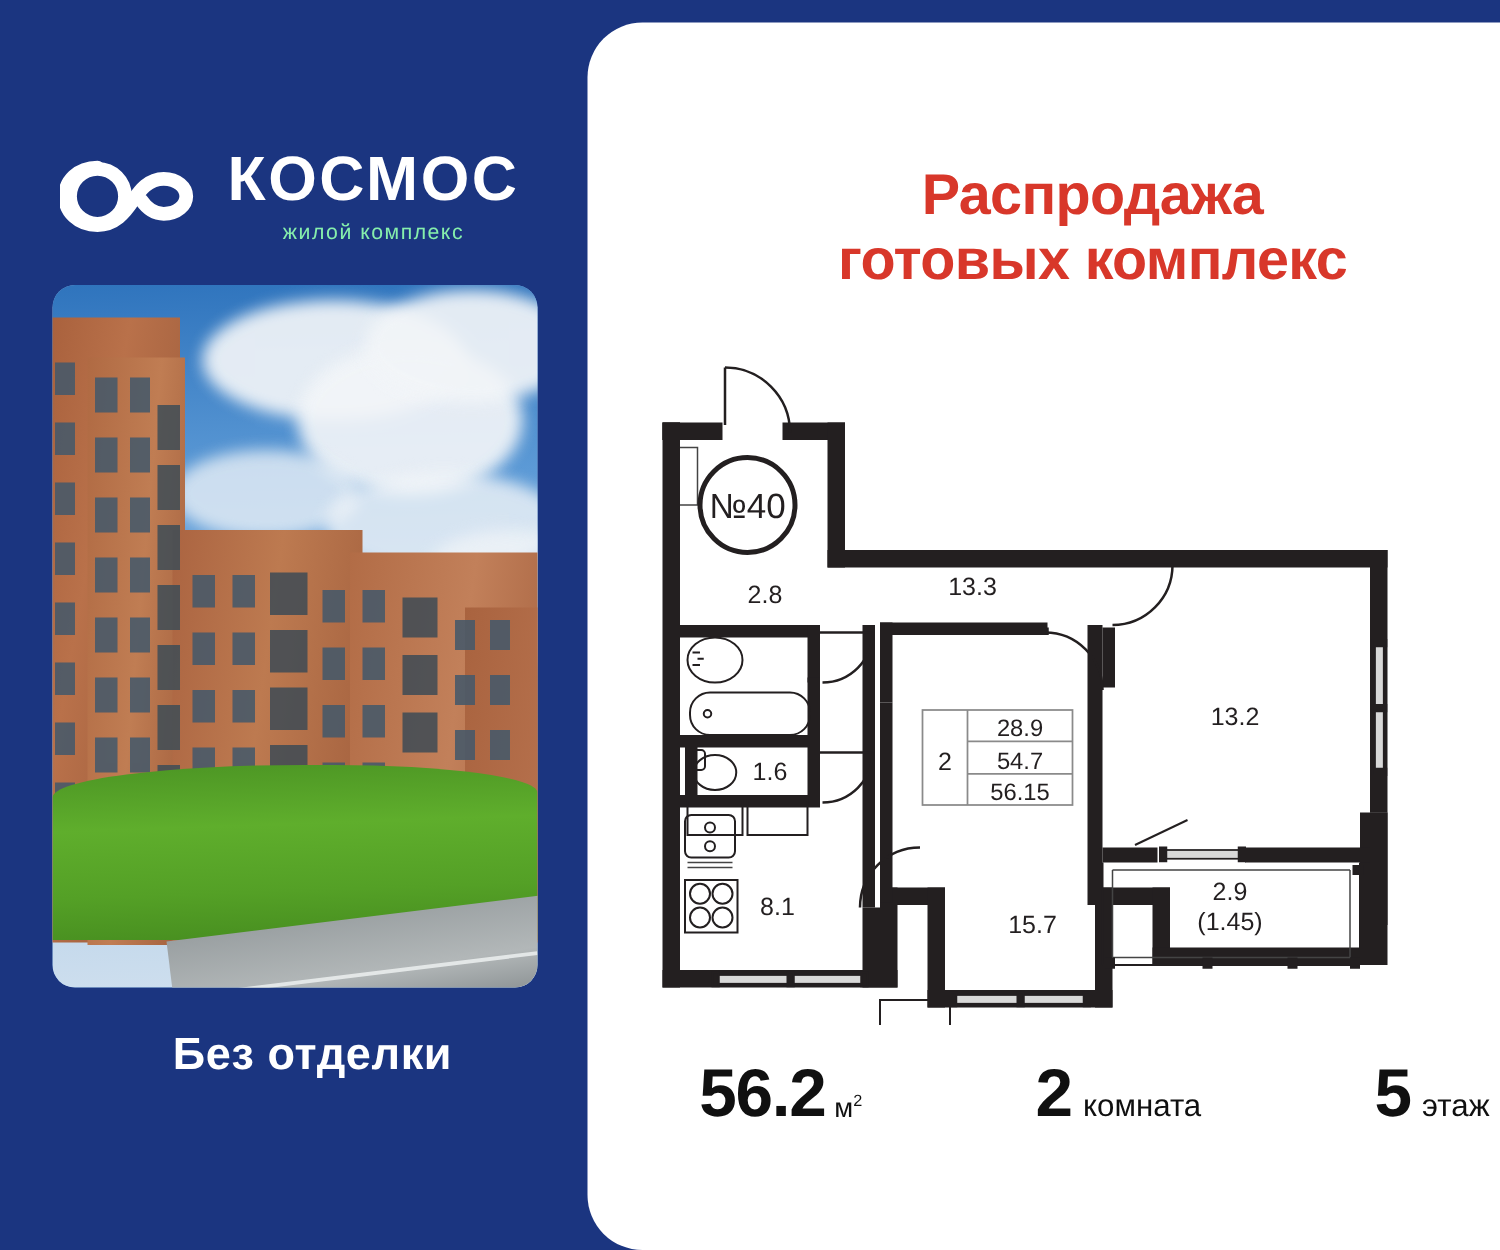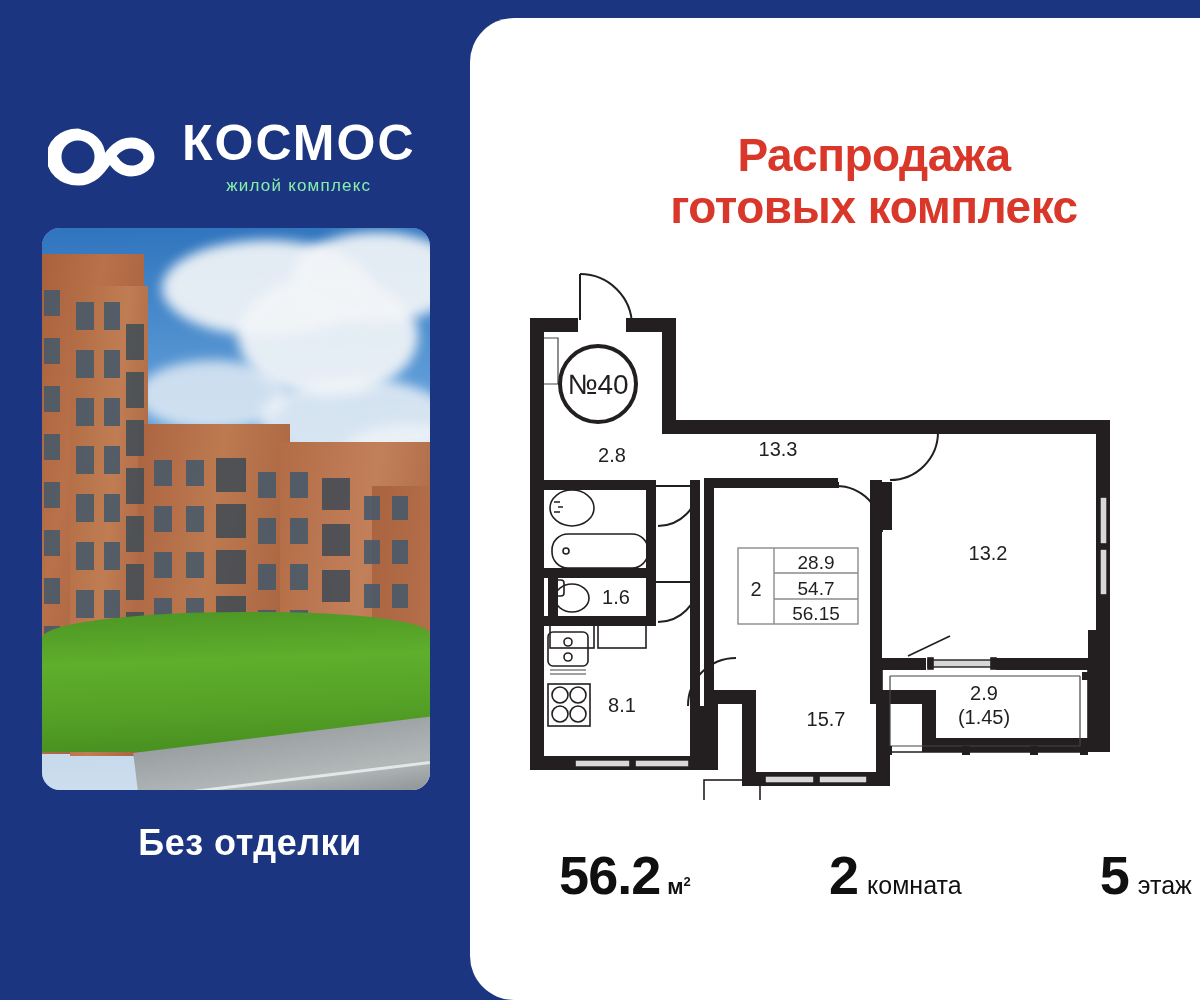--- a/index.html
+++ b/index.html
@@ -101,31 +101,31 @@
     border-radius: 44px 0 0 44px;
   }
   .headline {
     position: absolute; left: 0; right: 0; top: 112px;
     text-align: center; color: #d8372a;
     font-size: 46px; font-weight: bold; line-height: 1.13;
     letter-spacing: -.5px;
   }
   .headline span { display: block; }
 
-  .plan-wrap { position: absolute; left: 40px; top: 242px; width: 660px; height: 540px; }
+  .plan-wrap { position: absolute; left: 40px; top: 262px; width: 660px; height: 540px; }
   .plan-svg { width: 100%; height: 100%; display: block; }
 
   
   .summary {
     position: absolute; left: 20px; right: 17px; top: 812px; height: 90px;
     display: flex; align-items: center; justify-content: space-around;
   }
   .sum-item { display: flex; align-items: baseline; color: #101010; white-space: nowrap; }
   .sum-big { font-size: 54px; font-weight: bold; letter-spacing: -1px; }
-  .sum-unit { font-size: 22px; font-weight: bold; margin-left: 7px; }
+  .sum-unit { font-size: 22px; font-weight: normal; margin-left: 7px; }
   .sum-unit sup { font-size: 13px; vertical-align: super; }
   .sum-word { font-size: 25px; font-weight: normal; margin-left: 9px; }
 </style>
 </head>
 <body>
 
 <div id="root">
 
   <div class="left-panel">
 

